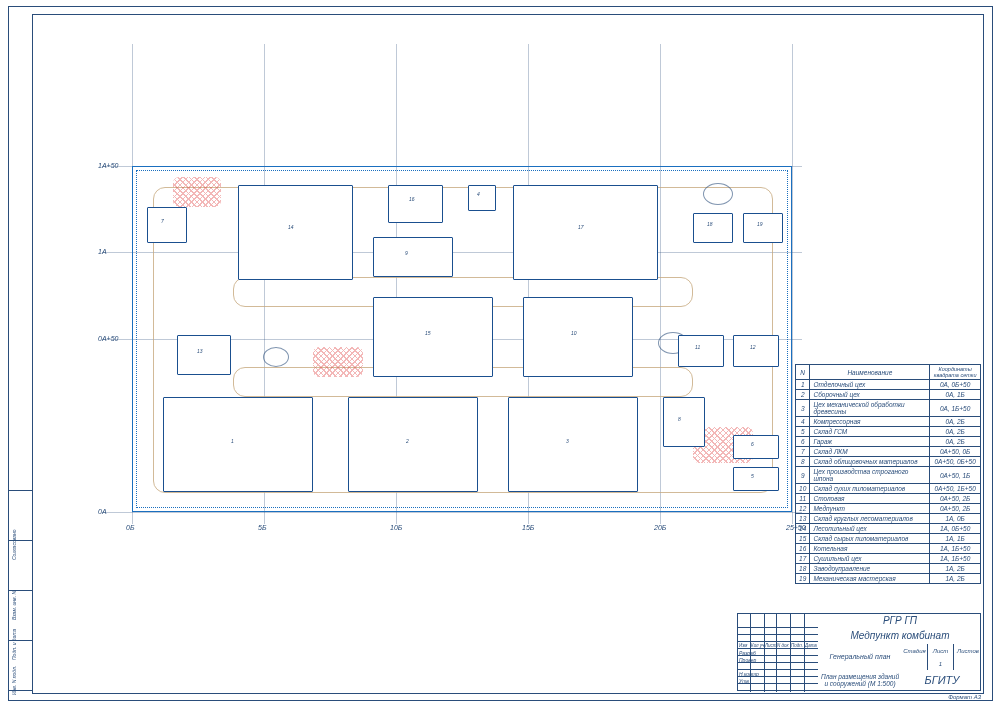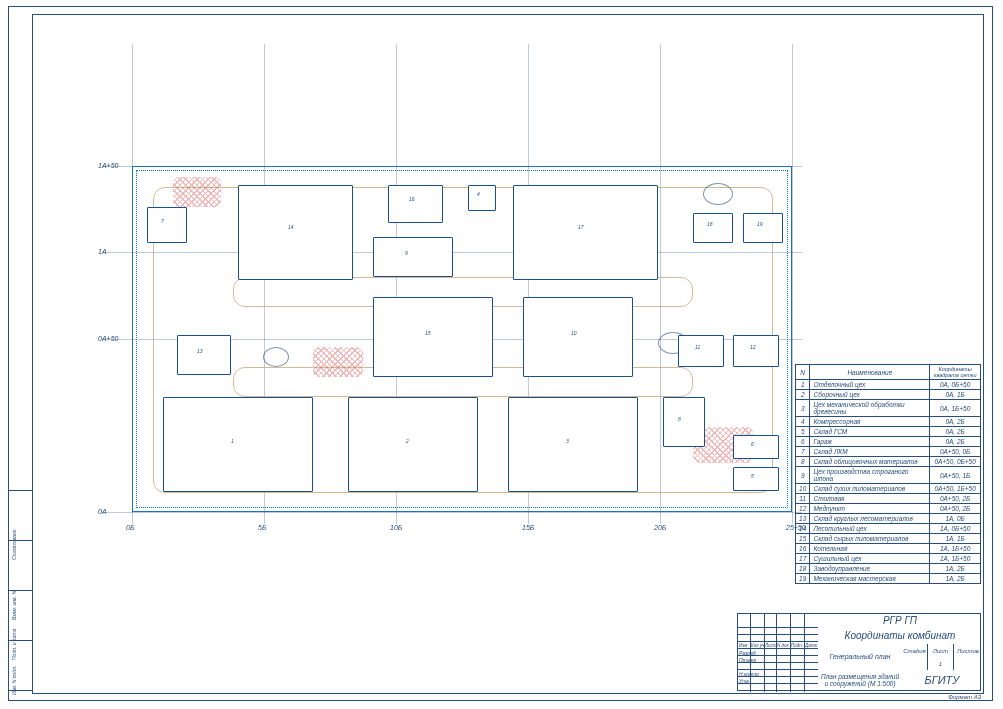--- a/index.html
+++ b/index.html
@@ -462,21 +462,21 @@
     <span style="position:absolute;left:53px;top:29px;font-size:4.5px">Подп.</span>
     <span style="position:absolute;left:67px;top:29px;font-size:4.5px">Дата</span>
 
     <span style="position:absolute;left:1px;top:36px;font-size:5px">Разраб</span>
     <span style="position:absolute;left:1px;top:43px;font-size:5px">Провер</span>
     <span style="position:absolute;left:1px;top:57px;font-size:5px">Н.контр</span>
     <span style="position:absolute;left:1px;top:64px;font-size:5px">Утв</span>
   </div>
 
   <div class="tb-title1 tb-cell">РГР ГП</div>
-  <div class="tb-title2 tb-cell">Координаты комбинат</div>
+  <div class="tb-title2 tb-cell">Медпункт комбинат</div>
   <div class="tb-mid-left tb-cell">Генеральный план</div>
 
   <div class="tb-mid-right">
     <div class="c" style="left:0;width:26px">Стадия</div>
     <div class="c" style="left:26px;width:26px">Лист</div>
     <div class="c" style="left:52px;width:28px;border-right:0">Листов</div>
   </div>
   <div class="tb-mid-right2">
     <div class="c" style="left:0;width:26px"></div>
     <div class="c" style="left:26px;width:26px">1</div>

